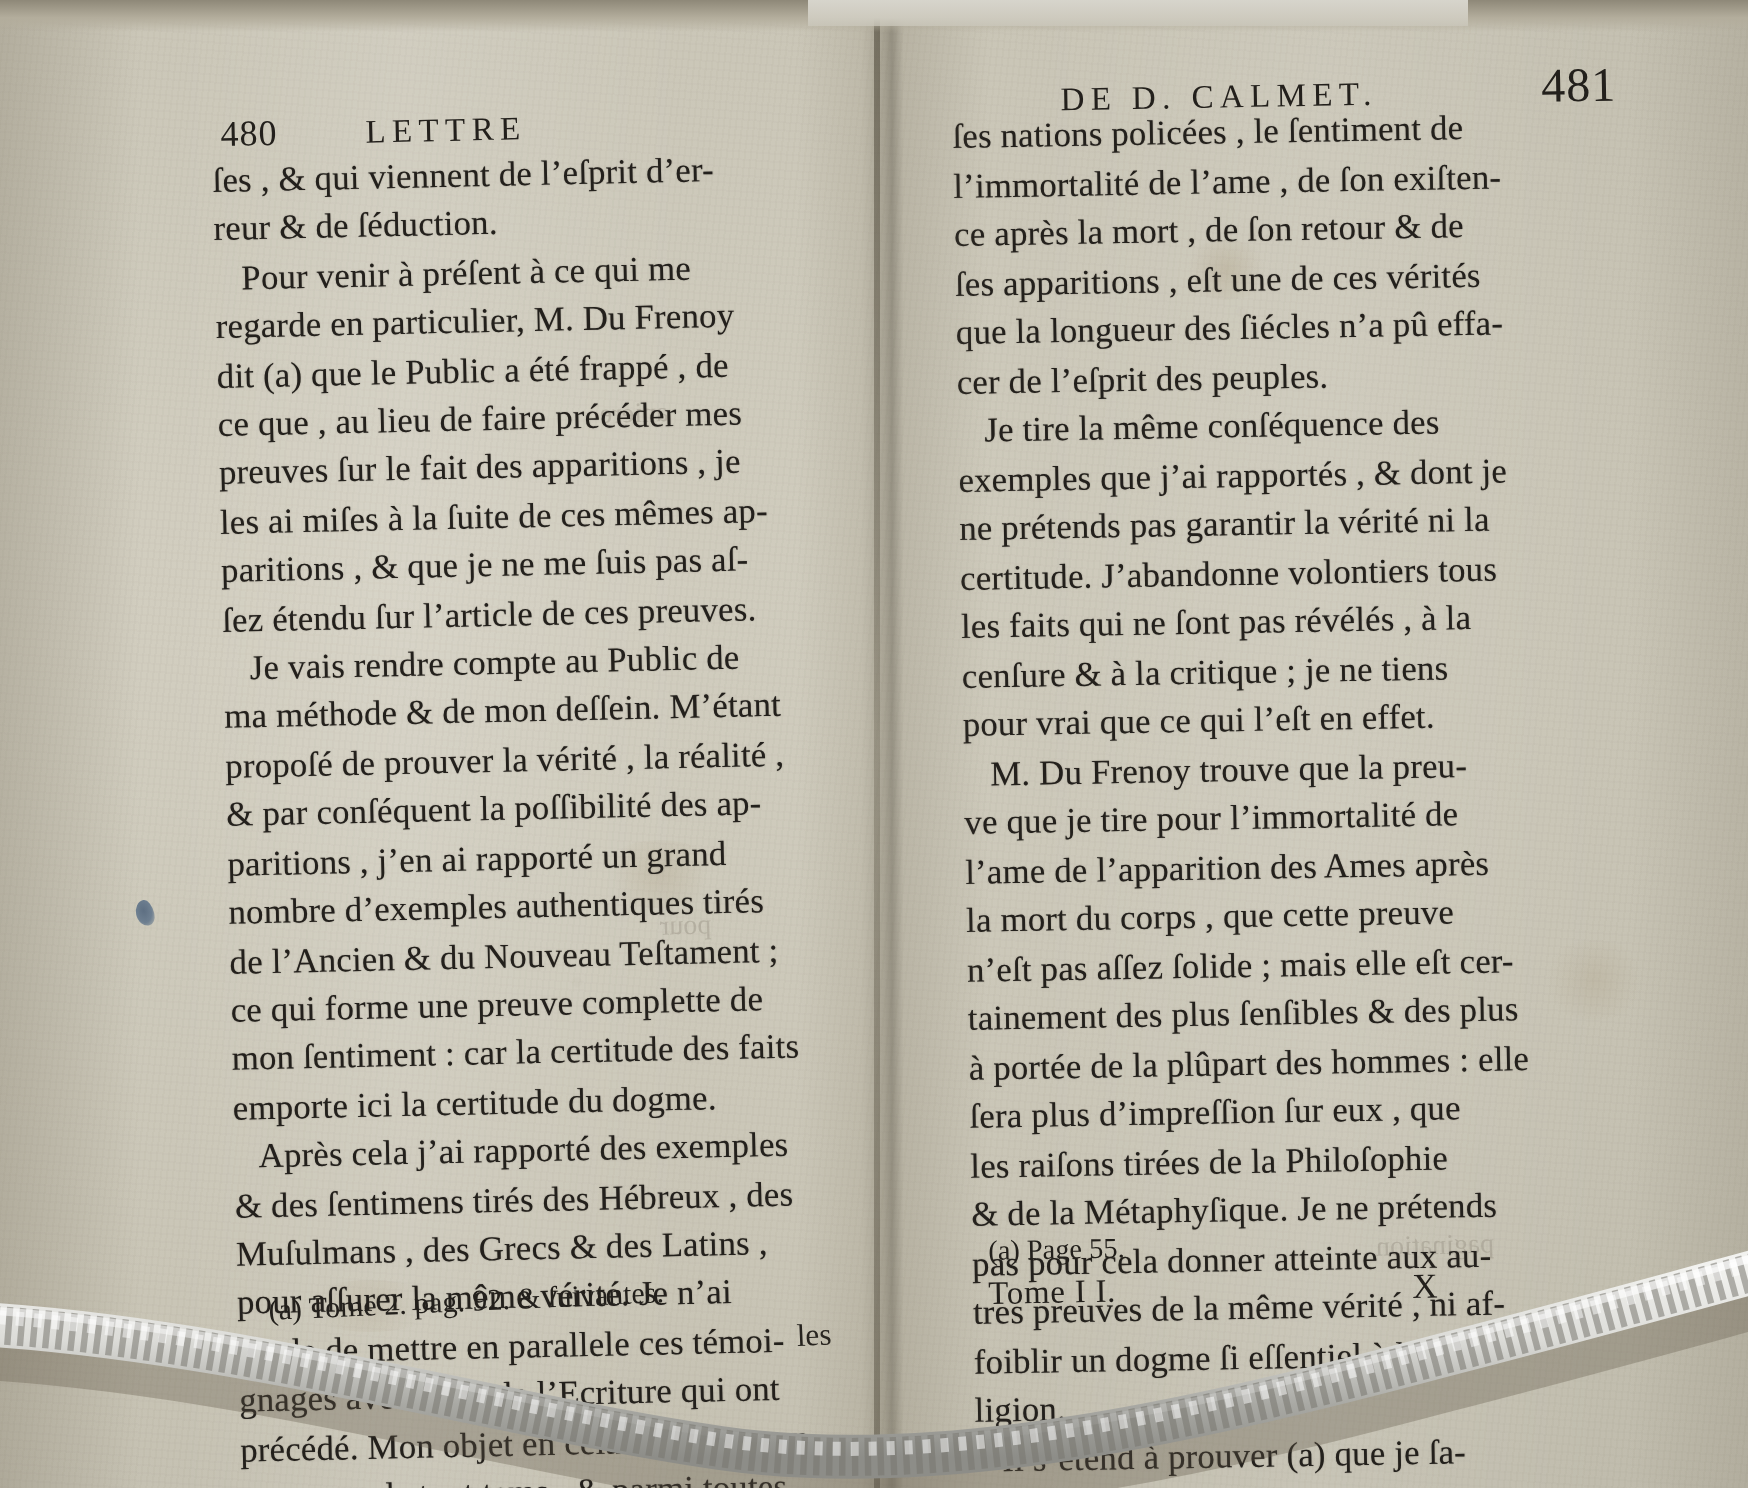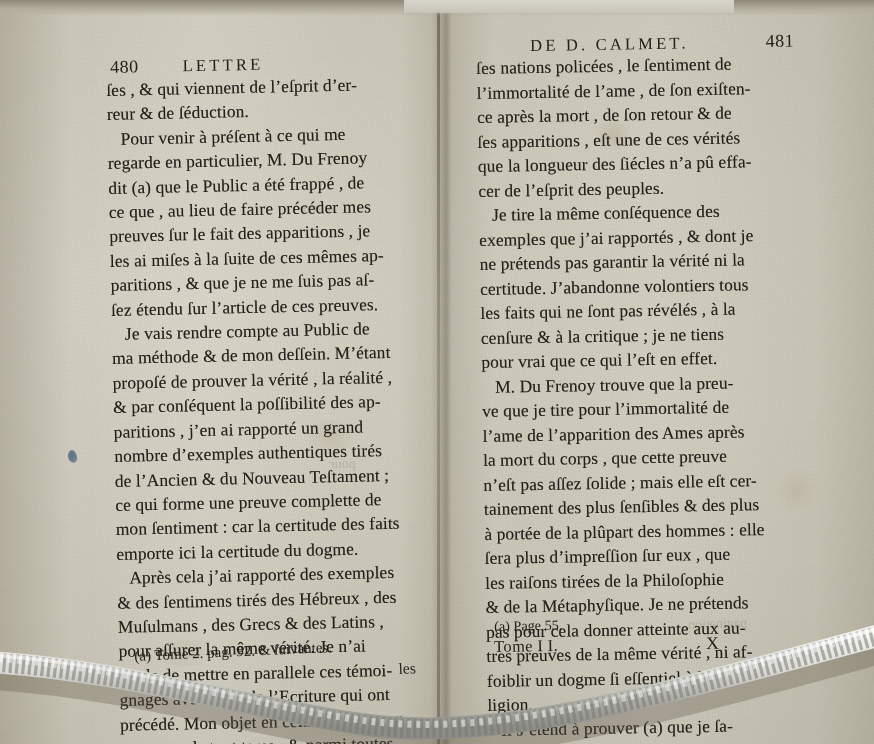--- a/index.html
+++ b/index.html
@@ -125,21 +125,21 @@
     display:flex;align-items:baseline;
   }
   #head-left .folio{font-size:18px;letter-spacing:.5px;}
   #head-left .title{margin-left:44px;}
   #head-right{
     left:478px;top:36px;width:330px;
     transform:rotate(-1.0deg);transform-origin:left top;
     display:flex;align-items:baseline;justify-content:space-between;
   }
   #head-right .title{margin-left:52px;}
-  #head-right .folio{font-size:18px;letter-spacing:.5px;margin-right:14px;}
+  #head-right .folio{font-size:24px;letter-spacing:.5px;margin-right:0;}
 
   
   .footnote{
     position:absolute;color:#23201c;white-space:pre;font-size:15.2px;
   }
   #fn-left{
     left:134px;top:648px;
     transform:rotate(-2.6deg);transform-origin:left top;
     font-size:15px;
   }

